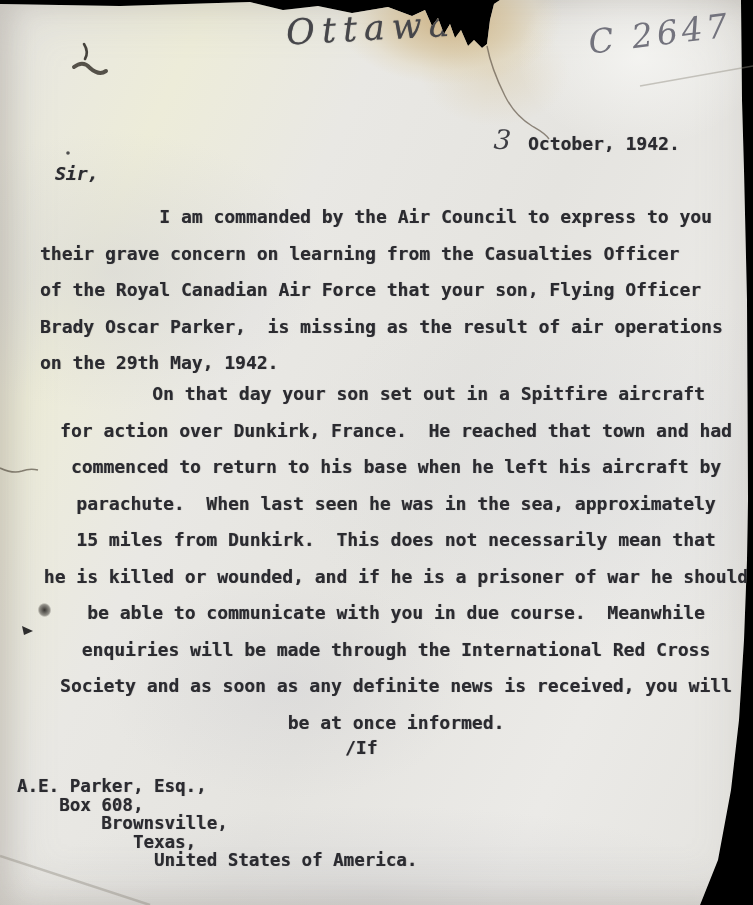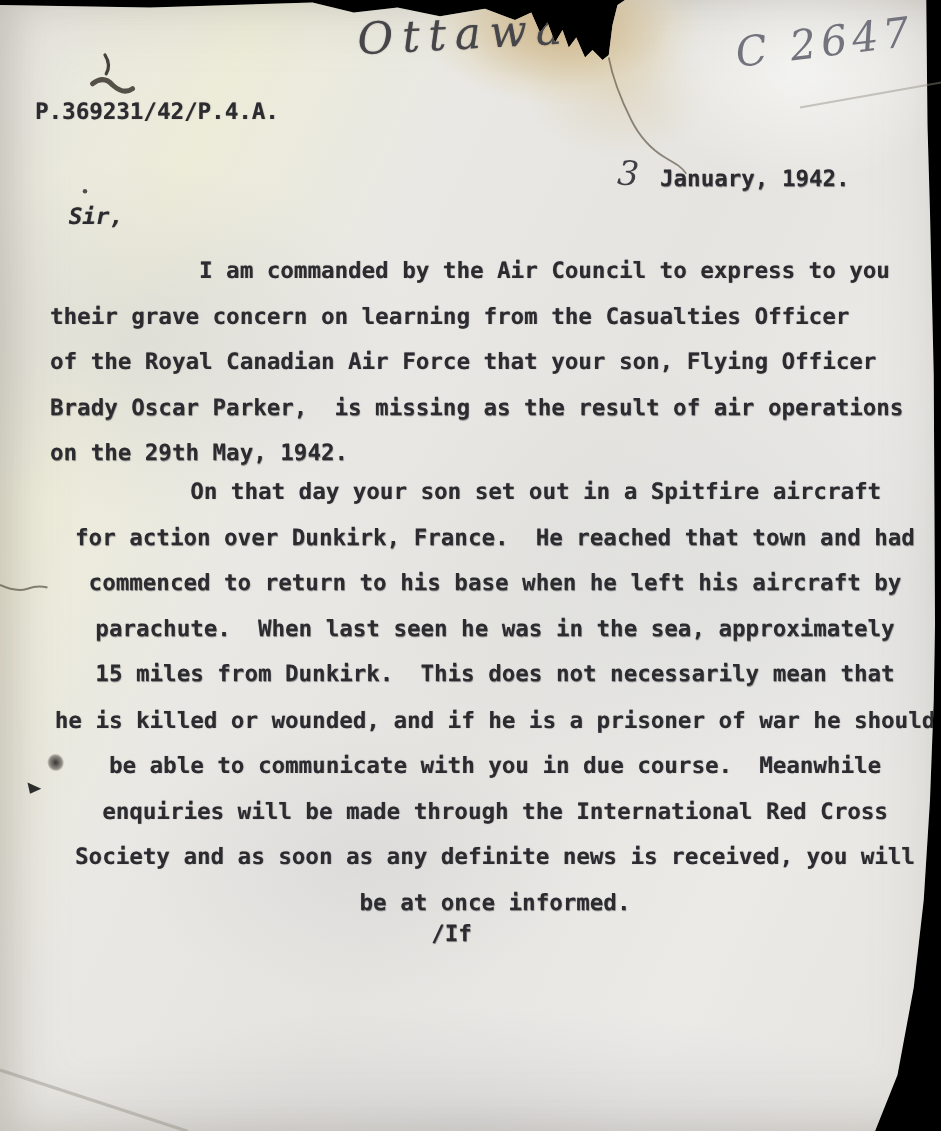--- a/index.html
+++ b/index.html
@@ -85,24 +85,23 @@
 <div id="scan">
 
   <div id="page">
     <div class="stain"></div>
     <div class="bright"></div>
 
     <span id="hand-city" class="script">Ottawa</span>
 
     <span id="file-no" class="script">C 2647</span>
 
-    <span id="ref" class="typed">P.369231/42/P.4.A.</span>
 
     <span id="date-day" class="script">3</span>
-    <span id="date-rest" class="typed">January, 1942.</span>
+    <span id="date-rest" class="typed">October, 1942.</span>
 
     <span id="salutation" class="typed">Sir,</span>
 
     <div id="par1" class="typed body-par">           I am commanded by the Air Council to express to you
 their grave concern on learning from the Casualties Officer
 of the Royal Canadian Air Force that your son, Flying Officer
 Brady Oscar Parker,  is missing as the result of air operations
 on the 29th May, 1942.</div>
 
     <div id="par2" class="typed body-par">      On that day your son set out in a Spitfire aircraft
@@ -113,20 +112,25 @@
 he is killed or wounded, and if he is a prisoner of war he should
 be able to communicate with you in due course.  Meanwhile
 enquiries will be made through the International Red Cross
 Society and as soon as any definite news is received, you will
 be at once informed.</div>
 
     <div id="smudge"></div>
 
     <span id="signoff" class="typed">/If</span>
 
+    <div id="address" class="typed">A.E. Parker, Esq.,
+    Box 608,
+        Brownsville,
+           Texas,
+             United States of America.</div>
   </div>
 
   <svg id="damage" width="753" height="905" viewBox="0 0 753 905">
 
     <path d="M487,46 C490,62 497,80 505,96 C512,110 522,120 532,126 C539,130 545,133 549,139" fill="none" stroke="rgba(108,98,84,0.75)" stroke-width="1.4"></path>
 
     <path d="M84,44 q5,8 1,15" fill="none" stroke="rgba(40,36,32,0.85)" stroke-width="2.6" stroke-linecap="round"></path>
     <path d="M74,67 q9,-7 16,1 q9,8 16,3" fill="none" stroke="rgba(48,42,36,0.8)" stroke-width="4" stroke-linecap="round"></path>
 
     <path d="M0,468 q13,6 22,3 q8,-3 16,-1" fill="none" stroke="rgba(90,82,70,0.7)" stroke-width="1.6"></path>

